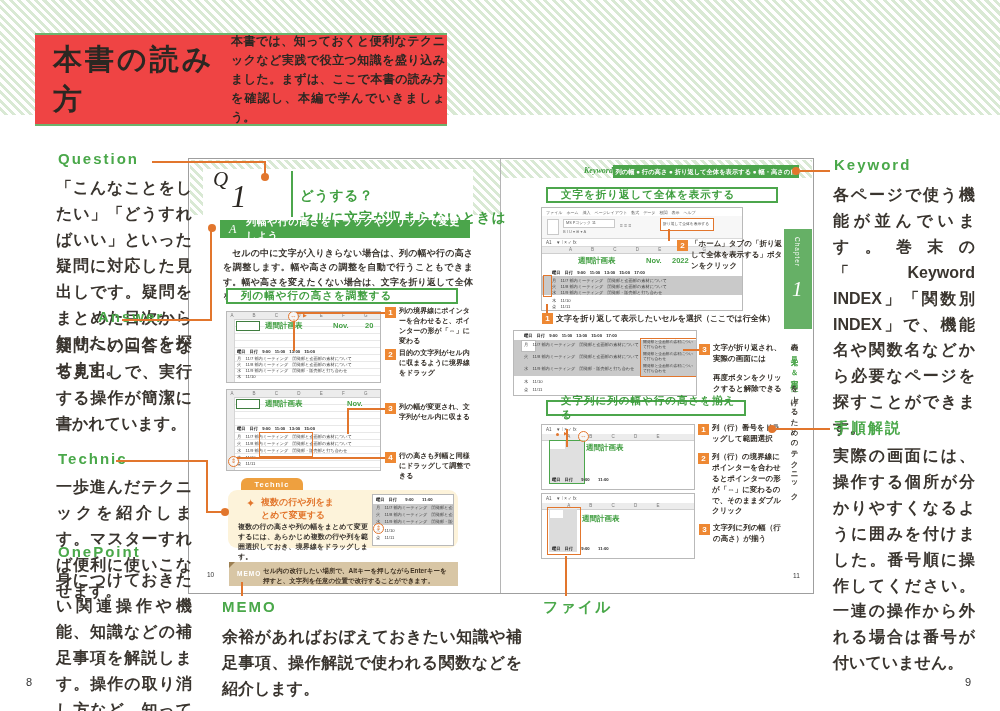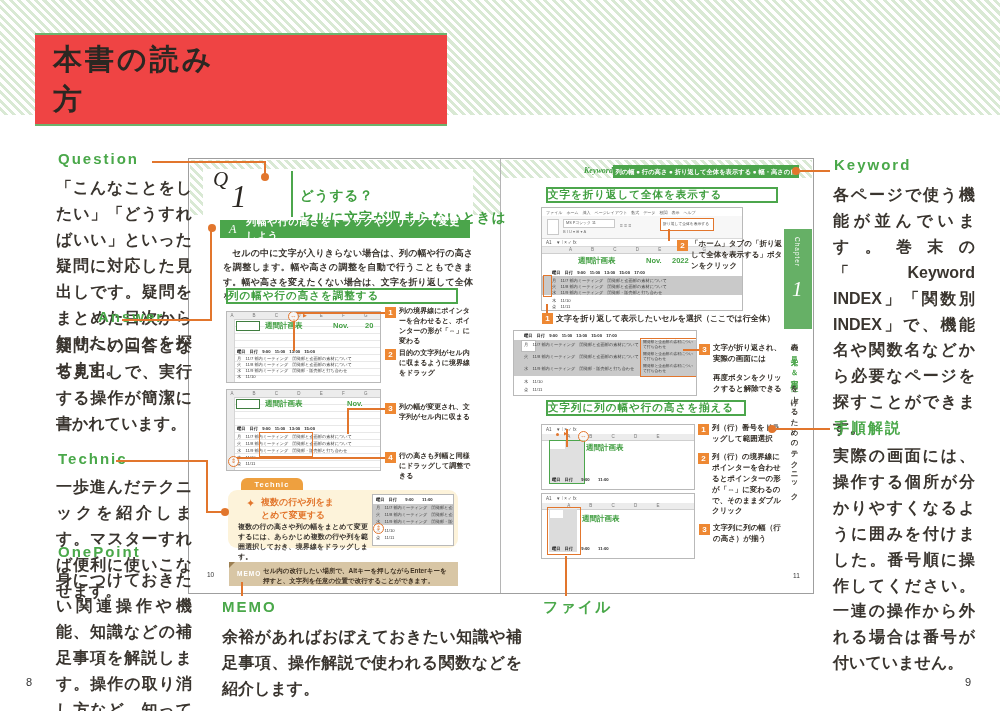--- a/index.html
+++ b/index.html
@@ -19,21 +19,21 @@
   .callout-label{position:absolute;color:#4aa84a;font-size:15px;font-weight:bold;letter-spacing:2px;}
   .callout-text{position:absolute;font-size:16px;font-weight:bold;color:#3a352f;line-height:1.62;text-align:justify;}
   
   .oline{position:absolute;background:#e2762d;}
   .odot{position:absolute;width:8px;height:8px;border-radius:50%;background:#e2762d;}
   .badge{position:absolute;width:11px;height:11px;background:#ee8833;color:#fff;font-size:8px;
          font-weight:bold;text-align:center;line-height:11px;}
   .step-text{position:absolute;font-size:7px;font-weight:bold;line-height:1.45;color:#352f28;}
   
   .secbox{position:absolute;height:16px;border:2px solid #4ca64c;background:#fff;color:#3f9e3f;
-          font-weight:bold;font-size:10.5px;display:flex;align-items:center;box-sizing:border-box;letter-spacing:1px;}
+          font-weight:bold;font-size:10.5px;display:flex;align-items:center;padding-left:13px;box-sizing:border-box;letter-spacing:1px;}
   .gtx{color:#44a044;font-weight:bold;}
   
   .xl{position:absolute;background:#fff;border:1px solid #b9b9b9;overflow:hidden;color:#4a4a4a;}
   .xl-cols{position:absolute;left:0;top:0;right:0;height:7px;background:#ececec;border-bottom:1px solid #cfcfcf;
            font-size:4.5px;color:#777;text-align:center;letter-spacing:9px;line-height:7px;}
   .xl-grid{position:absolute;left:0;right:0;bottom:0;background:repeating-linear-gradient(#ffffff 0 6px,#e8e8e8 6px 7px);}
   .xl-t{position:absolute;font-size:7.5px;}
   .xl-s{position:absolute;font-size:4.2px;color:#3c3c3c;white-space:nowrap;}
   .xl-hdr{font-weight:bold;color:#222;}
   .sel{background:#c9c9c9;}
@@ -51,20 +51,21 @@
   .vtext{writing-mode:vertical-rl;text-orientation:mixed;}
 </style>
 </head>
 <body>
 
 <div id="stage">
 
   <div class="abs hatch" style="left:0;top:0;width:1000px;height:115px;"></div>
   <div class="title-box">
     <div class="book-title">本書の読み方</div>
+    <div class="book-intro">本書では、知っておくと便利なテクニックなど実践で役立つ知識を盛り込みました。まずは、ここで本書の読み方を確認し、本編で学んでいきましょう。</div>
   </div>
 
   <div class="spread">
     <div class="spine"></div>
 
     <div class="abs hatch" style="left:1px;top:1px;width:310px;height:55px;"></div>
     <div class="abs" style="left:14px;top:10px;width:270px;height:66px;background:#fff;"></div>
 
     <div class="abs" style="left:24px;top:8px;font-family:'Liberation Serif',serif;font-style:italic;font-size:21px;color:#2b2722;">Q</div>
     <div class="abs" style="left:42px;top:20px;font-family:'Liberation Serif',serif;font-style:italic;font-size:31px;color:#2b2722;">1</div>

